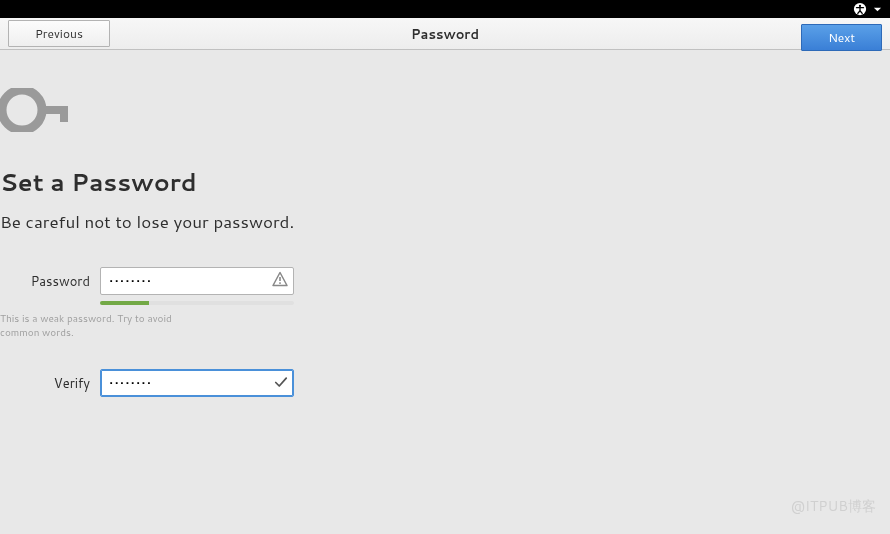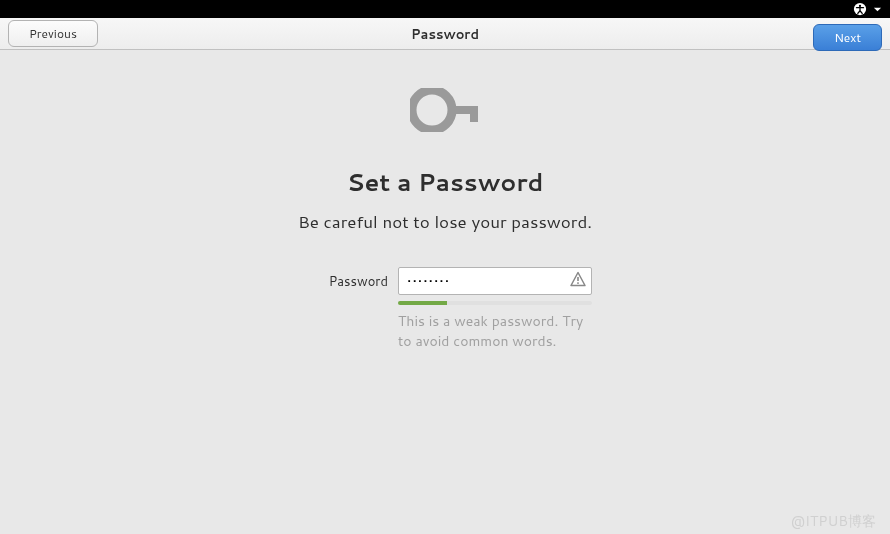--- a/index.html
+++ b/index.html
@@ -33,39 +33,39 @@
     .header-title {
       position: absolute;
       left: 50%;
       transform: translateX(-50%);
       font-weight: 600;
       font-size: 13px;
       color: #2e2e2e;
     }
     .btn {
       font-size: 12px;
-      padding: 4px 20px;
-      border-radius: 6px;
+      padding: 4px 26px;
+      border-radius: 1px;
       border: 1px solid #b3b3b3;
       background: linear-gradient(#fcfcfc, #efefef);
       color: #333;
       cursor: pointer;
       font-family: inherit;
     }
     .btn-primary {
       background: linear-gradient(#5aa0e8, #3a7fd6);
       border: 1px solid #2d6ab8;
       color: #fff;
       font-weight: 500;
       margin-top: 8px;
     }
     .content {
       display: flex;
       flex-direction: column;
-      align-items: center;
+      align-items: flex-start;
       padding-top: 38px;
     }
     .key-icon { margin-bottom: 28px; }
     .page-title {
       font-size: 24px;
       font-weight: 600;
       color: #2e2e2e;
       margin-bottom: 10px;
     }
     .page-subtitle {
@@ -116,28 +116,27 @@
       margin-left: 100px;
       margin-top: 1px;
     }
     .strength-fill {
       height: 100%;
       background: #73a946;
       width: 25%;
     }
     .strength-text {
       width: 194px;
-      margin-left: 100px;
-      font-size: 14px;
+      font-size: 10px;
       color: #a0a0a0;
       margin-top: 6px;
     }
     .watermark {
       position: absolute;
-      bottom: 3px;
+      bottom: 18px;
       right: 14px;
       font-size: 14px;
       color: #d0d0d0;
     }
   </style>
 </head>
 <body>
 
 <div class="top-bar">
   <span>
@@ -182,15 +181,26 @@
             <rect x="7.2" y="10.8" width="1.6" height="1.6" fill="#888"></rect>
           </svg>
       </span>
     </div>
   </div>
   <div class="strength-bar">
     <div class="strength-fill" style="width: 25%;"></div>
   </div>
   <div class="strength-text">This is a weak password. Try to avoid common words.</div>
 
+  <div class="form-row verify-row">
+    <div class="label">Verify</div>
+    <div class="input-wrap">
+      <input type="password" class="text-input" style="border-color: rgb(74, 144, 217); box-shadow: rgb(74, 144, 217) 0px 0px 0px 1px inset;" value="••••••••">
+      <span class="input-icon">
+        <svg width="14" height="14" viewBox="0 0 16 16">
+            <path d="M2 8 L6 12 L14 3" fill="none" stroke="#555" stroke-width="2" stroke-linecap="round" stroke-linejoin="round"></path>
+          </svg>
+      </span>
+    </div>
+  </div>
 </div>
 
 <div class="watermark">@ITPUB博客</div>
 
 </body></html>

